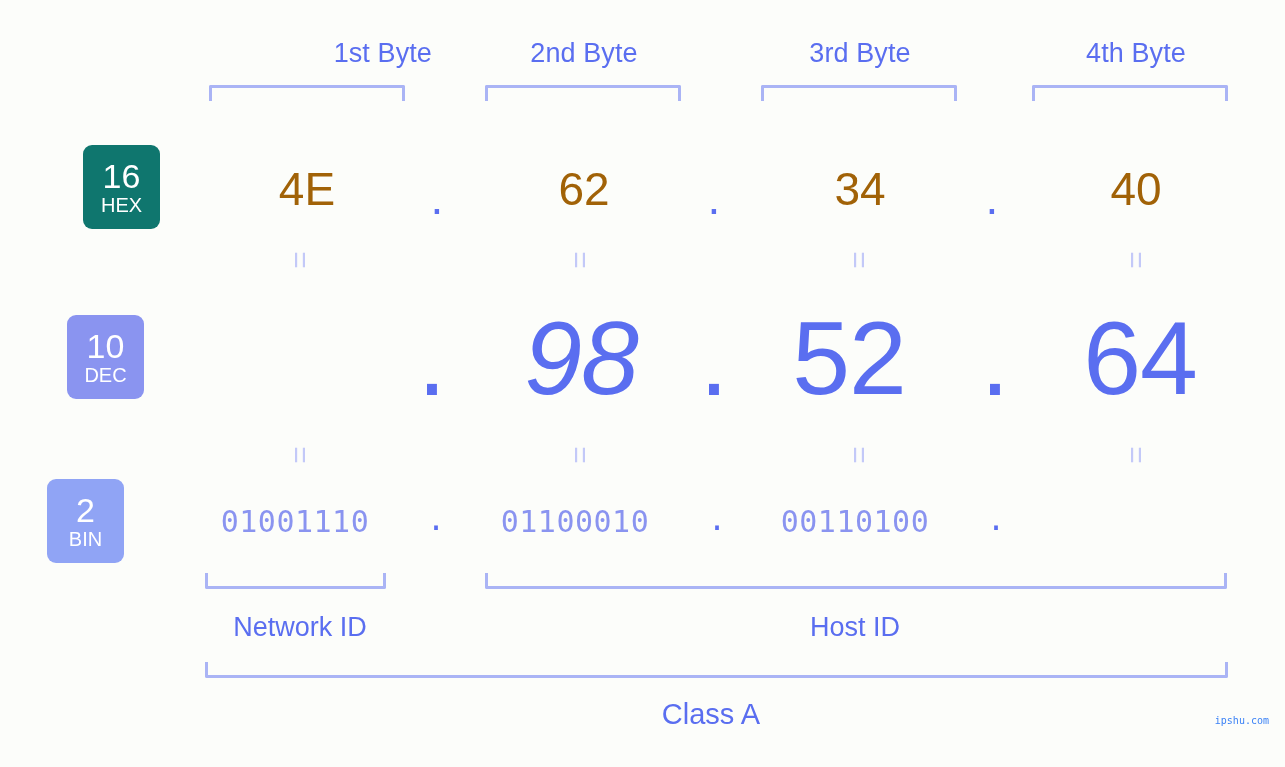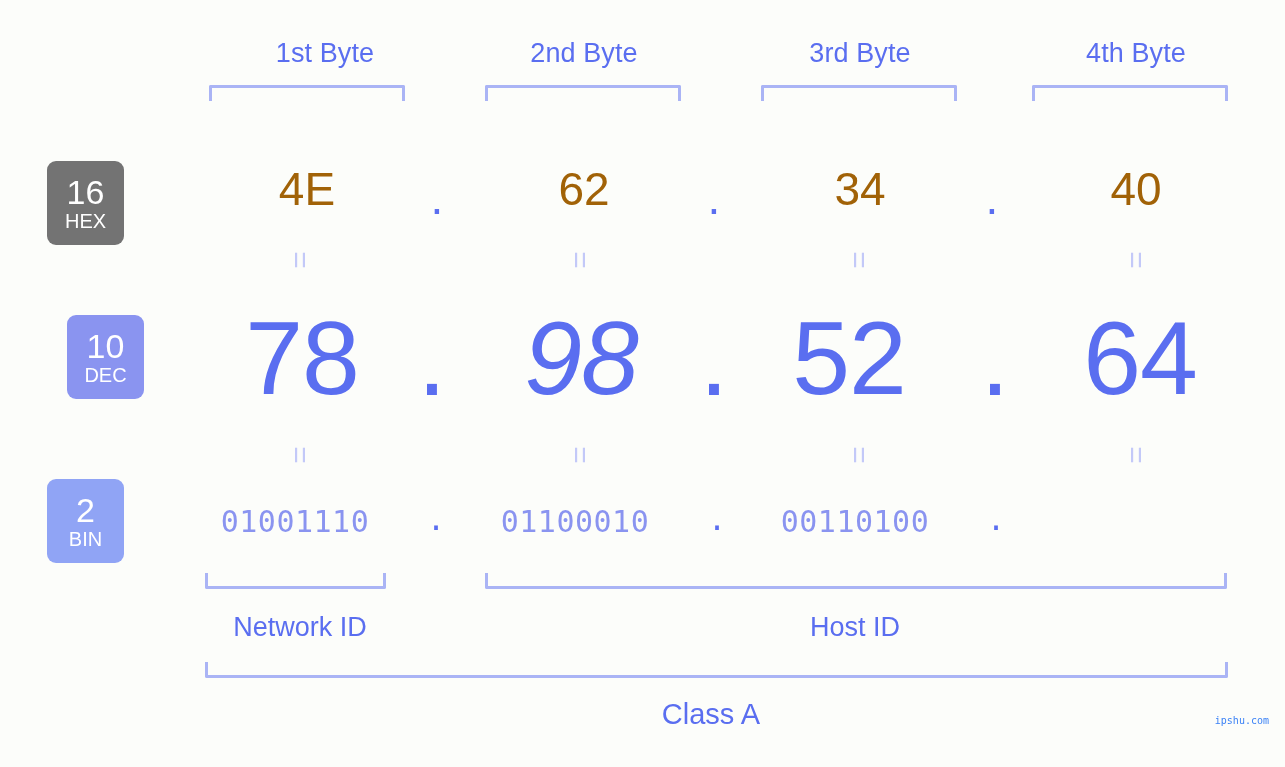--- a/index.html
+++ b/index.html
@@ -48,21 +48,21 @@
     border-radius:9px;
     color:#ffffff;
     display:flex;
     flex-direction:column;
     align-items:center;
     justify-content:center;
     left:47px;
   }
   .badge .num{font-size:34px;line-height:34px;font-weight:400;}
   .badge .sys{font-size:20px;line-height:22px;font-weight:400;margin-top:1px;}
-  #badge-hex{background:#737373;top:161px;}
+  #badge-hex{background:#0f766e;top:145px;margin-left:36px;}
   #badge-dec{background:#8a94f0;top:315px;margin-left:20px;}
   #badge-bin{background:#90a4f5;top:479px;}
 
   
   .val{
     text-align:center;
     white-space:nowrap;
   }
   .hexval{
     font-size:46px;
@@ -133,21 +133,21 @@
     top:715px;
     right:16px;
     letter-spacing:0px;
   }
 </style>
 </head>
 <body>
 
 <div id="stage">
 
-  <div class="abs byte-label" style="left:200px;width:250px;">1st Byte</div>
+  <div class="abs byte-label" style="left:182px;width:250px;text-align:right;">1st Byte</div>
   <div class="abs byte-label" style="left:459px;width:250px;">2nd Byte</div>
   <div class="abs byte-label" style="left:735px;width:250px;">3rd Byte</div>
   <div class="abs byte-label" style="left:1011px;width:250px;">4th Byte</div>
 
   <div class="abs bracket down" style="left:209px;top:85px;width:196px;"></div>
   <div class="abs bracket down" style="left:485px;top:85px;width:196px;"></div>
   <div class="abs bracket down" style="left:761px;top:85px;width:196px;"></div>
   <div class="abs bracket down" style="left:1032px;top:85px;width:196px;"></div>
 
   <div class="abs badge" id="badge-hex">
@@ -169,21 +169,20 @@
   <div class="abs dot dot-hex" style="left:699px;">.</div>
   <div class="abs val hexval" style="left:735px;width:250px;">34</div>
   <div class="abs dot dot-hex" style="left:977px;">.</div>
   <div class="abs val hexval" style="left:1011px;width:250px;">40</div>
 
   <div class="abs eqmark" style="left:280px;top:245px;">=</div>
   <div class="abs eqmark" style="left:560px;top:245px;">=</div>
   <div class="abs eqmark" style="left:839px;top:245px;">=</div>
   <div class="abs eqmark" style="left:1116px;top:245px;">=</div>
 
-  <div class="abs val decval" style="left:177px;width:250px;">78</div>
   <div class="abs dot dot-dec" style="left:412px;">.</div>
   <div class="abs val decval" style="left:456px;width:250px;font-style:italic;">98</div>
   <div class="abs dot dot-dec" style="left:694px;">.</div>
   <div class="abs val decval" style="left:724px;width:250px;">52</div>
   <div class="abs dot dot-dec" style="left:975px;">.</div>
   <div class="abs val decval" style="left:1015px;width:250px;">64</div>
 
   <div class="abs eqmark" style="left:280px;top:440px;">=</div>
   <div class="abs eqmark" style="left:560px;top:440px;">=</div>
   <div class="abs eqmark" style="left:839px;top:440px;">=</div>

